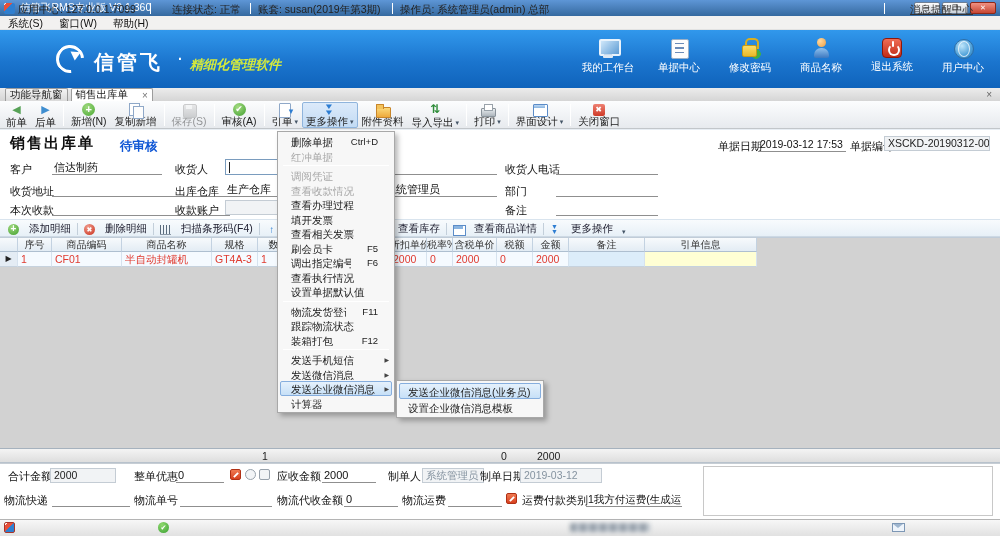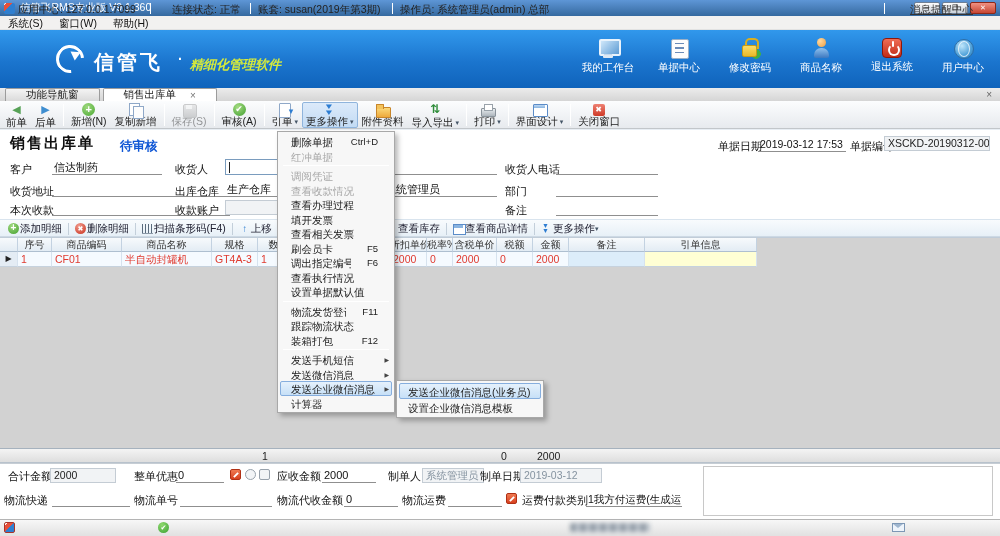--- a/index.html
+++ b/index.html
@@ -45,21 +45,21 @@
 .switch-user-icon::after{content:"";position:absolute;left:4px;top:11px;width:15px;height:10px;border-radius:7px 7px 2px 2px;background:linear-gradient(#8fc1ee,#3c78c0)}
 .user-center-icon::before{content:"";position:absolute;left:2px;top:2px;width:18px;height:18px;border-radius:50%;background:radial-gradient(circle at 7px 6px,#bfe6fb,#4c9fd8 60%,#2677b4);border:1px solid #2e6ea6}
 .user-center-icon::after{content:"";position:absolute;left:6px;top:4px;width:10px;height:14px;border-radius:50%;border:1px solid rgba(255,255,255,.75)}
 .exit-icon{width:20px;height:20px;margin-top:1px;background:linear-gradient(#ef6d55,#c22c17);border:1px solid #8e170b;border-radius:4px}
 .exit-icon::before{content:"";position:absolute;left:5px;top:5px;width:8px;height:8px;border:2px solid #fff;border-radius:50%;border-top-color:transparent}
 .exit-icon::after{content:"";position:absolute;left:9px;top:2px;width:2px;height:6px;background:#fff;border-radius:1px}
 
 
 .tabbar{position:absolute;left:0;top:88px;width:1000px;height:13px;background:linear-gradient(#ececec,#d5d5d5);z-index:5}
 #tabs{display:flex;height:13px;padding-left:5px}
-.tab{display:flex;align-items:center;padding:0 20px;font-size:10.5px;color:#222;background:linear-gradient(#f4f4f4,#dadada);border:1px solid #9c9c9c;border-bottom:none;border-radius:2px 2px 0 0;margin-right:3px;white-space:nowrap}
+.tab{display:flex;align-items:center;padding:0 4px;font-size:10.5px;color:#222;background:linear-gradient(#f4f4f4,#dadada);border:1px solid #9c9c9c;border-bottom:none;border-radius:2px 2px 0 0;margin-right:3px;white-space:nowrap}
 .tab.active{background:#fff}
 .tab .tx{font-size:10px;color:#777;margin-left:14px}
 .tabbar-x{position:absolute;right:8px;top:0;font-size:10px;color:#666;line-height:13px}
 
 
 .toolbar{position:absolute;left:0;top:101px;width:1000px;height:28px;background:linear-gradient(#fcfdfe,#e7eaee);border-bottom:1px solid #c2c6ca;display:flex;align-items:center;padding:0 2px;z-index:5}
 .tbtn{display:flex;flex-direction:column;align-items:center;justify-content:center;height:26px;padding:0 3px;font-size:10.5px;color:#222;border:1px solid transparent;border-radius:2px;white-space:nowrap}
 .tbtn.pressed{background:linear-gradient(#dceafa,#c2dbf4);border-color:#8fb4dc}
 .tbtn.disabled{opacity:.45;filter:grayscale(.9)}
 .lrow{display:flex;align-items:center;gap:2px;line-height:11px}
@@ -95,21 +95,21 @@
 .fld{position:absolute;height:15px;line-height:14px;border-bottom:1px solid #8f8f8f;font-size:11px;color:#111;white-space:nowrap;padding:0 2px;z-index:6}
 .gbox{position:absolute;height:15px;line-height:13px;background:#f1f3f5;border:1px solid #c4ccd4;font-size:10.5px;color:#222;padding:0 3px;white-space:nowrap;overflow:hidden;z-index:6}
 .gbox.gray{color:#8593a0}
 .inputbox{position:absolute;height:16px;background:#fff;border:1px solid #7a9cbe;z-index:6}
 .caretbox::after{content:"";position:absolute;left:3px;top:2px;width:1px;height:11px;background:#222}
 
 
 .detailbar{position:absolute;left:0;top:219px;width:1000px;height:18px;background:linear-gradient(#f8fbfd,#e7f0f7);border-top:1px solid #d9e4ee;border-bottom:1px solid #cdd9e4}
 .dtl-left{position:absolute;left:4px;top:0;height:17px;display:flex;align-items:center}
 .dtl-right{position:absolute;left:394px;top:0;height:17px;display:flex;align-items:center}
-.dbtn{display:flex;align-items:center;gap:0;font-size:10.5px;color:#223;padding:0 4px;white-space:nowrap}
+.dbtn{display:flex;align-items:flex-end;gap:9px;font-size:10.5px;color:#223;padding:0 4px;white-space:nowrap}
 .dsep{width:1px;height:12px;background:#c3cfda;margin:0 2px;flex:none}
 .dic{position:relative;width:12px;height:12px;display:inline-block;flex:none;font-size:10px;line-height:12px;text-align:center}
 .add-row-icon::before{content:"+";position:absolute;left:0;top:0;width:11px;height:11px;line-height:10px;border-radius:50%;background:radial-gradient(circle at 4px 3px,#9fd97f,#44a02e);color:#fff;font-weight:bold;font-size:10px}
 .delete-row-icon::before{content:"✖";position:absolute;left:0;top:0;width:11px;height:11px;line-height:11px;border-radius:50%;background:radial-gradient(circle at 4px 3px,#f09a8c,#c9301c);color:#fff;font-size:7px}
 .barcode-icon::before{content:"";position:absolute;left:0;top:1px;width:11px;height:9px;background:repeating-linear-gradient(90deg,#5a6b7c 0 1px,transparent 1px 3px);border-bottom:1px solid #8a98a6}
 .move-up-icon::before{content:"↑";color:#2d7dd2;font-weight:bold}
 .move-down-icon::before{content:"↓";color:#2d7dd2;font-weight:bold}
 .move-top-icon::before{content:"↑";color:#2d7dd2;font-weight:bold;border-top:2px solid #2d7dd2}
 .product-detail-icon::before{content:"";position:absolute;left:0;top:1px;width:11px;height:9px;border:1px solid #5b8cc8;background:#fff}
 .product-detail-icon::after{content:"";position:absolute;left:1px;top:2px;width:9px;height:3px;background:#8ab4e0}

